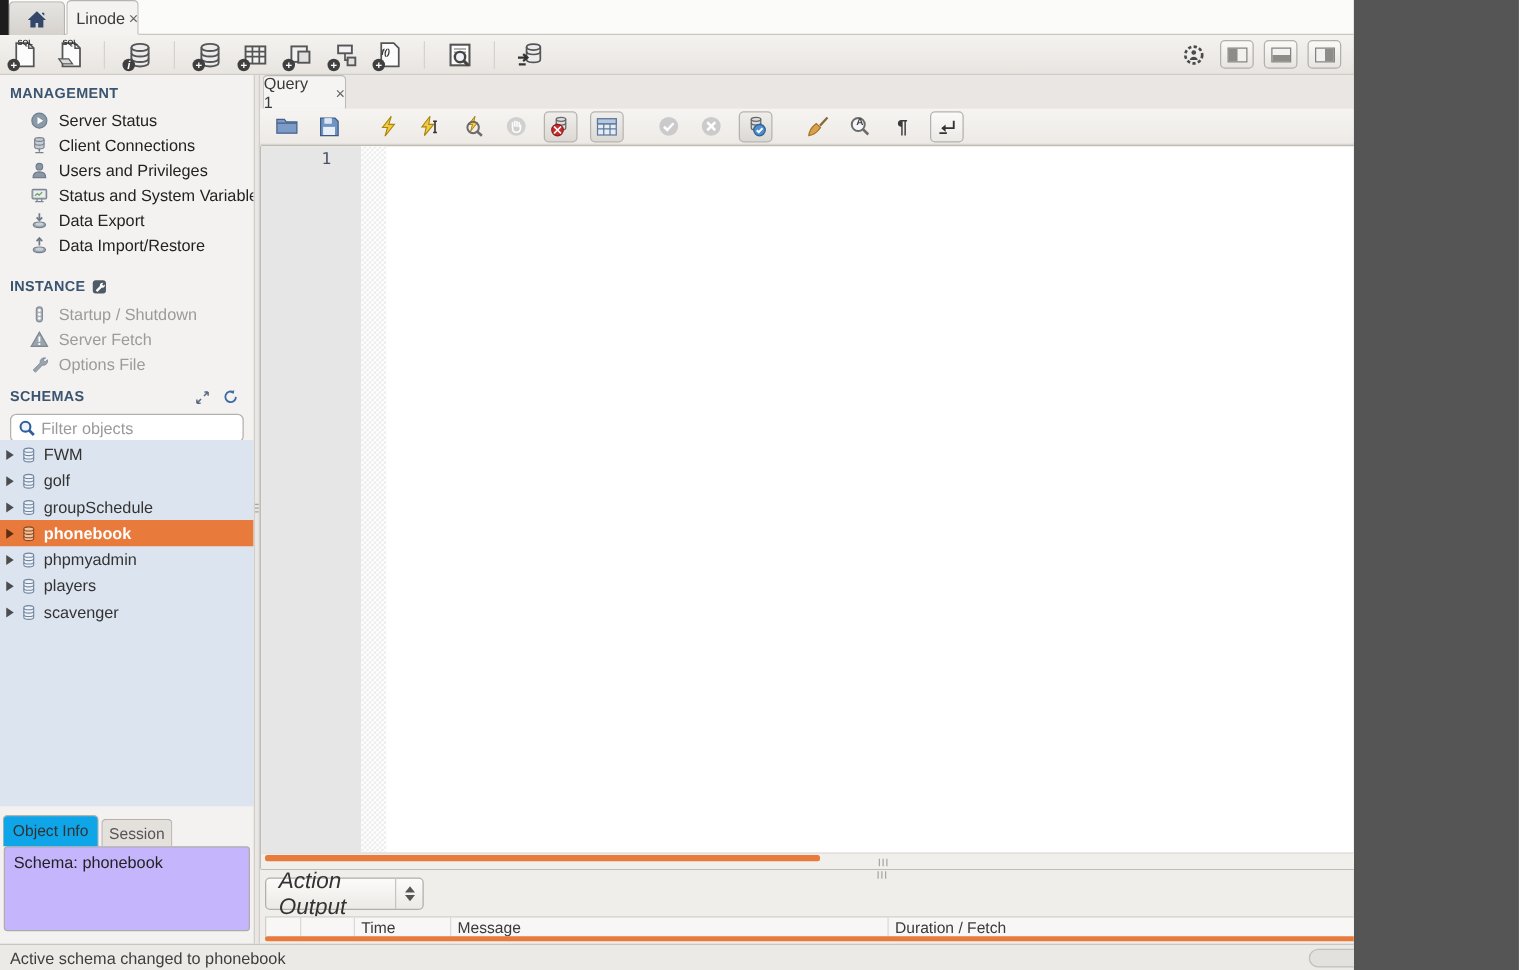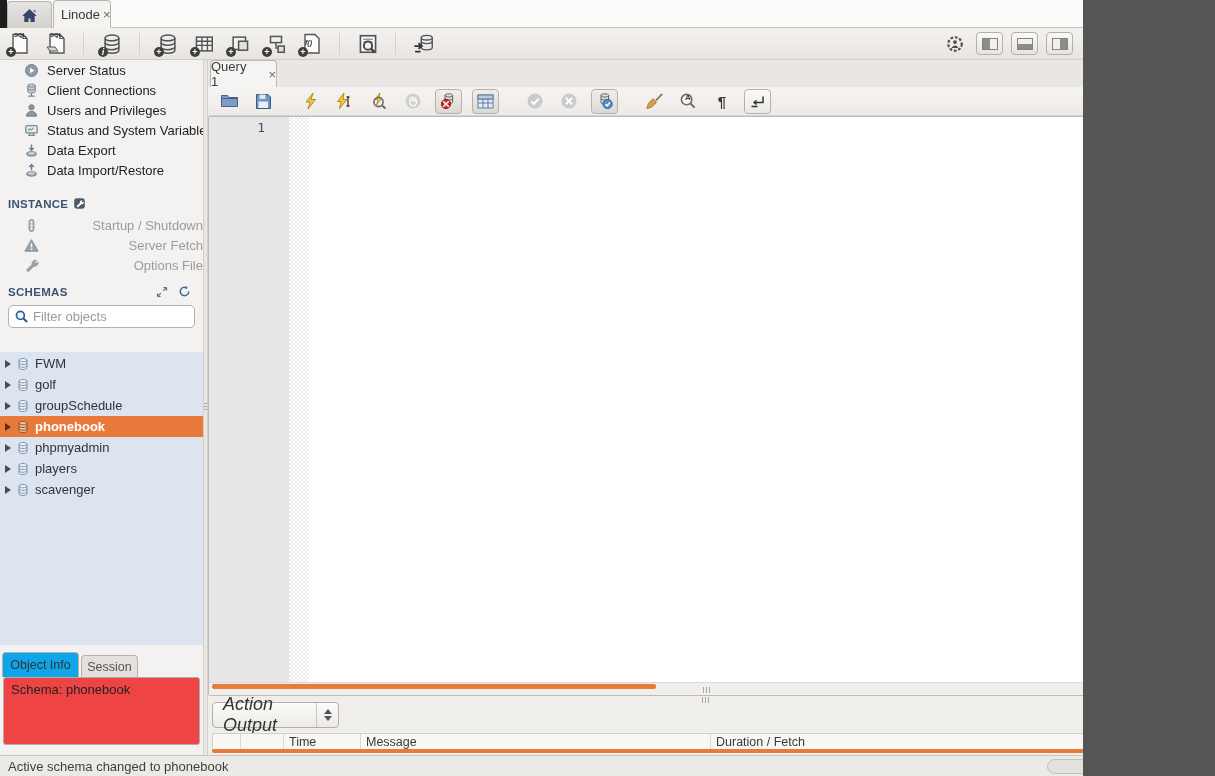--- a/index.html
+++ b/index.html
@@ -38,21 +38,21 @@
   .pane::before { content:""; position:absolute; background:#8e8c88; }
   .pane.left::before { left:0; top:0; bottom:0; width:7px; }
   .pane.bottom::before { left:0; right:0; bottom:0; height:5px; }
   .pane.right::before { right:0; top:0; bottom:0; width:7px; }
   
   .sidebar { position:absolute; left:0; top:60px; width:203px; height:592px; background:#f4f2f0; overflow:hidden; }
   .sec-title { display:flex; align-items:center; gap:5px; font-size:11.5px; font-weight:bold;
     color:#3a5570; letter-spacing:.3px; padding:9px 8px 5px 8px; }
   .nav-item { display:flex; align-items:center; gap:8px; height:20px; padding-left:24px;
     font-size:13px; color:#222; cursor:default; }
-  .nav-item.disabled { color:#9b9b9b;justify-content:space-between; }
+  .nav-item.disabled { color:#9b9b9b; }
   .sec-head-schemas { display:flex; align-items:center; padding:10px 12px 4px 8px;justify-content:flex-end; }
   .sec-head-schemas .spacer { flex:1; }
   .filter-box { margin:3px 8px 6px 8px; height:23px; border:1px solid #b3b1ad; border-radius:5px;
     background:#fff; display:flex; align-items:center; padding:0 5px; gap:4px; }
   .filter-box input { border:none; outline:none; flex:1; font-size:13px; color:#333;
     font-family:"Liberation Sans",sans-serif; background:transparent; }
   .filter-box input::placeholder { color:#9a9a9a; }
   .schema-list { position:absolute; left:0; top:292px; width:203px; height:293px; background:#dce4ef; }
   .schema-row { display:flex; align-items:center; height:21px; padding-left:5px; gap:5px;
     font-size:13px; color:#333; cursor:default; }
@@ -60,21 +60,21 @@
   .tri { width:0; height:0; border-top:4px solid transparent; border-bottom:4px solid transparent;
     border-left:6px solid #4c4c4c; flex:0 0 auto; }
   .schema-row.selected .tri { border-left-color:#5e2c10; }
   
   .info-tabs { position:absolute; left:0; top:652px; width:203px; height:25px; background:#f4f2f0; }
   .itab { position:absolute; display:flex; align-items:center; justify-content:center;
     border:1px solid #b5b2ae; border-bottom:none; border-radius:4px 4px 0 0; font-size:12.5px; }
   .itab.active { left:2px; top:0; width:77px; height:25px; background:#0ea5e9; color:#333; z-index:2; }
   .itab.idle { left:81px; top:3px; width:57px; height:22px; background:#e4e1dd; color:#555; }
   .info-content { position:absolute; left:0; top:677px; width:203px; height:78px; background:#f4f2f0; padding:0 3px; }
-  .info-box { width:100%; height:68px; background:#ef4444; border:1px solid #aeaca8; border-radius:3px;
+  .info-box { width:100%; height:68px; background:#c4b5fd; border:1px solid #aeaca8; border-radius:3px;
     padding:4px 7px; font-size:13px; color:#222; }
   
   .vsplit { position:absolute; left:203px; top:60px; width:5px; height:695px;
     background:#e9e6e3; border-left:1px solid #d2cfcb; border-right:1px solid #d2cfcb; }
   .grip-v { position:absolute; left:0; width:3px; height:14px; display:flex; flex-direction:column; gap:2px; align-items:center; }
   .grip-v i { width:3px; height:1px; background:#a9a6a2; display:block; }
   .grip-h { display:flex; gap:2px; }
   .grip-h i { width:1px; height:6px; background:#aaa7a3; display:block; }
   
   .qtabrow { position:absolute; left:208px; top:60px; width:1007px; height:27px; background:#e9e6e3; }
@@ -246,20 +246,23 @@
       <div class="ptg">
           <div class="pane bottom"></div>
         </div>
       <div class="ptg">
           <div class="pane right"></div>
         </div>
     </div>
   </div>
 
   <div class="sidebar">
+    <div class="sec-title">
+      <span>MANAGEMENT</span>
+    </div>
     <div class="nav-item">
       <span>
           <svg width="15" height="15" viewBox="0 0 16 16">
             <circle cx="8" cy="8" r="6.4" fill="#8b9aa9" stroke="#6e7e8d"></circle>
             <path d="M6.4 5v6l4.8-3z" fill="#fff"></path>
           </svg>
         </span>
       <span>Server Status</span>
     </div>
     <div class="nav-item">

